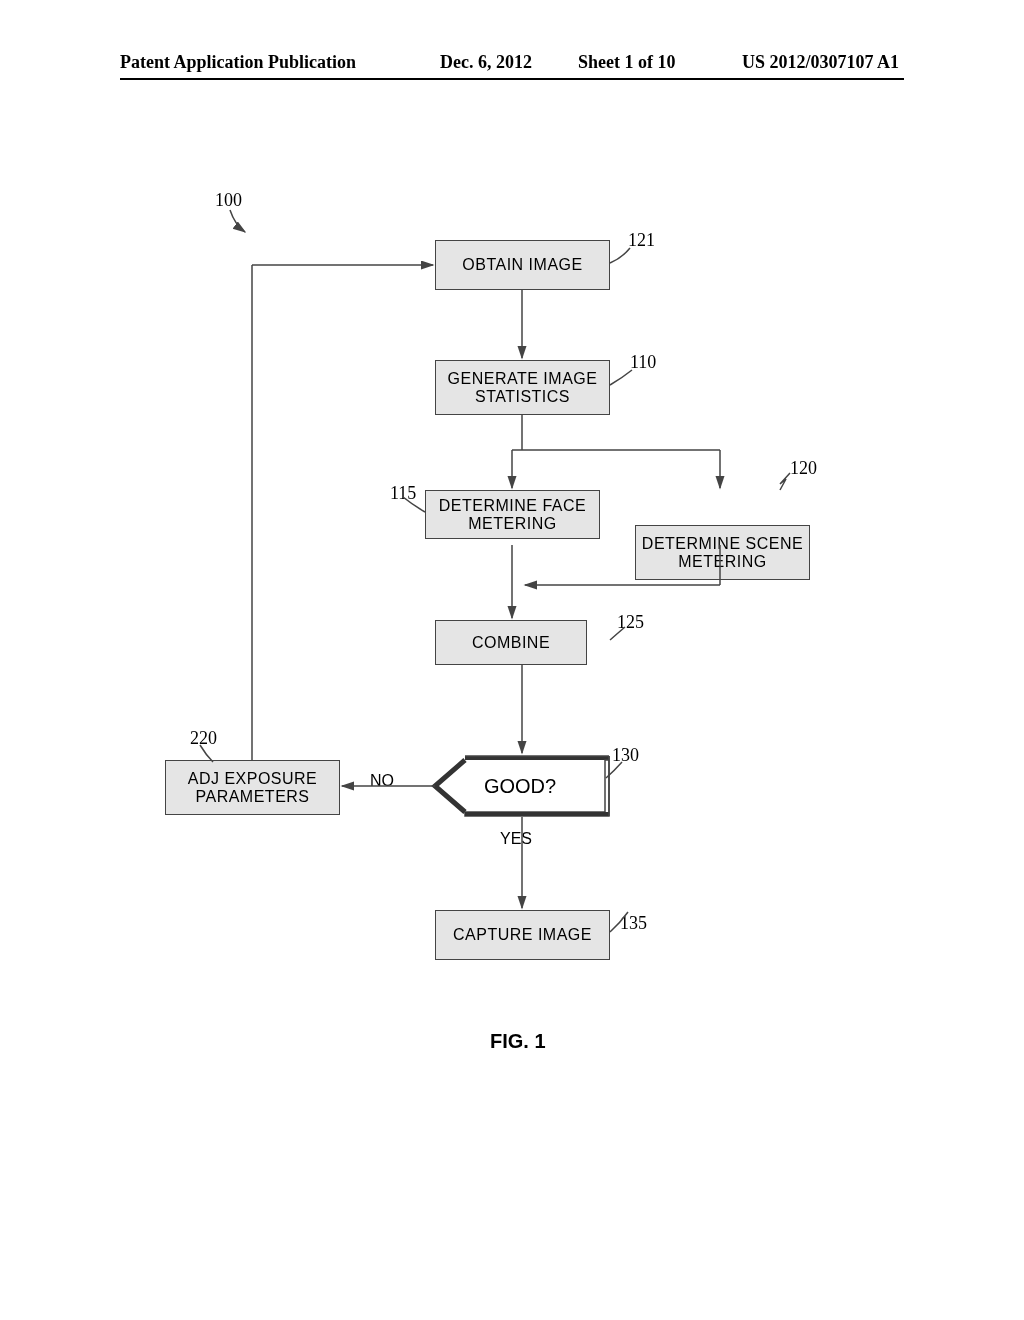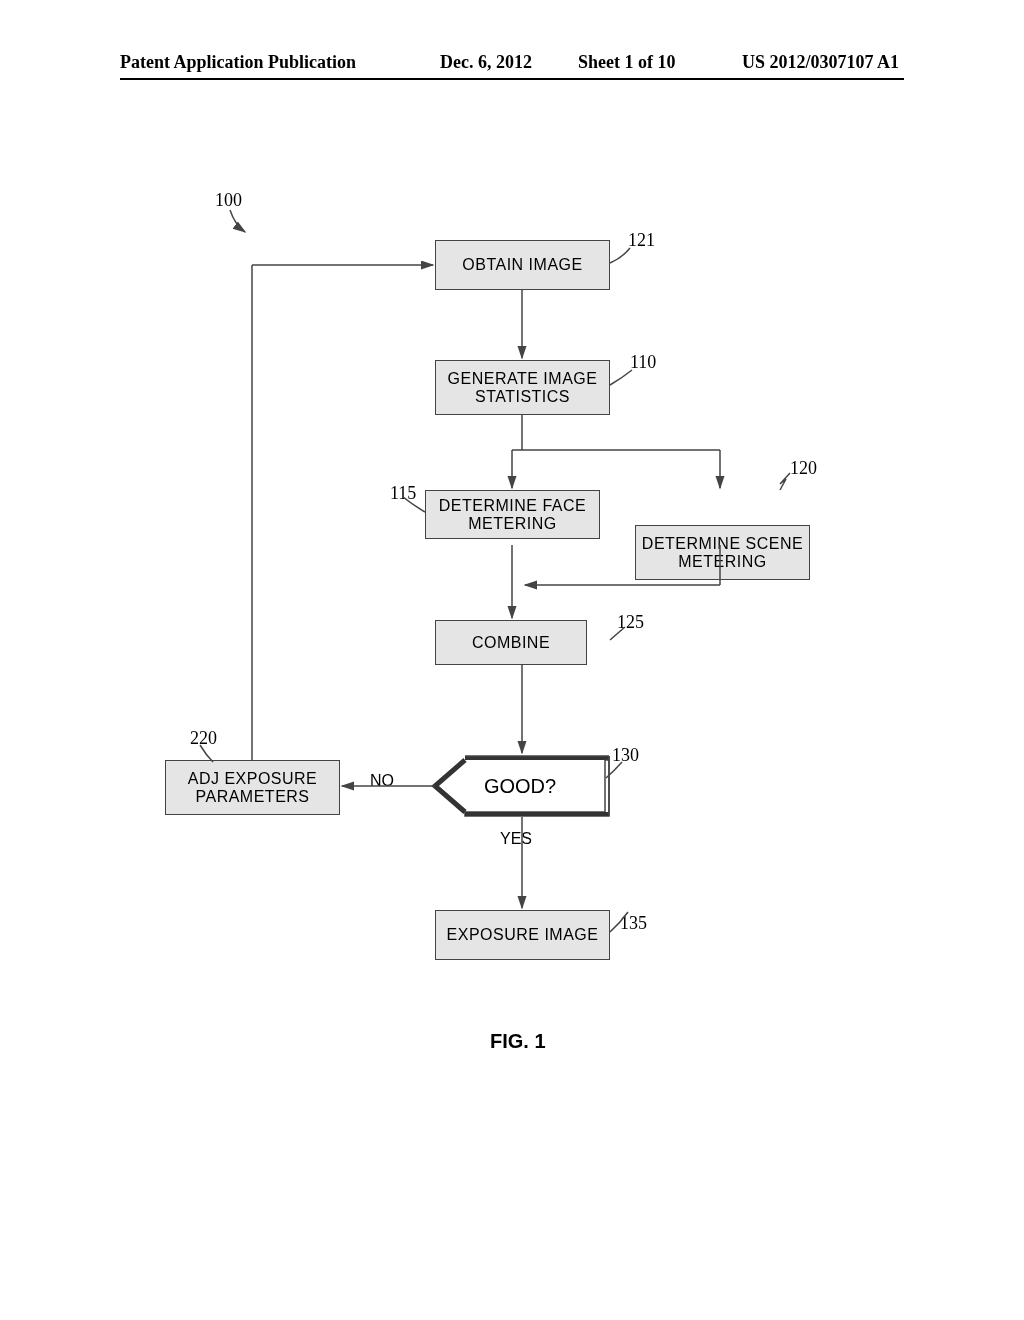--- a/index.html
+++ b/index.html
@@ -39,21 +39,21 @@
     <div class="label" style="left:70px; top:538px;">220</div>
     <div class="label" style="left:492px; top:555px;">130</div>
     <div class="label" style="left:500px; top:703px;margin-top:20px;">135</div>
 
     <div class="box" style="left:315px; top:50px; width:175px; height:50px;">OBTAIN IMAGE</div>
     <div class="box" style="left:315px; top:170px; width:175px; height:55px;">GENERATE IMAGE STATISTICS</div>
     <div class="box" style="left:305px; top:300px; width:175px; height:49px;">DETERMINE FACE METERING</div>
     <div class="box" style="left:515px; top:300px; width:175px; height:55px;margin-top:35px;">DETERMINE SCENE METERING</div>
     <div class="box" style="left:315px; top:430px; width:152px; height:45px;">COMBINE</div>
     <div class="box" style="left:45px; top:570px; width:175px; height:55px;">ADJ EXPOSURE PARAMETERS</div>
-    <div class="box" style="left:315px; top:720px; width:175px; height:50px;">EXPOSURE IMAGE</div>
+    <div class="box" style="left:315px; top:720px; width:175px; height:50px;">CAPTURE IMAGE</div>
 
     <div class="decision" style="left:310px; top:565px;">
       <svg width="180" height="62" viewBox="0 0 180 62">
         <path d="M 35 1 L 179 1 L 179 5 L 35 5 Z" fill="#333"></path>
         <path d="M 179 1 L 179 61 L 35 61 L 35 57 L 175 57 L 175 5 L 179 5 Z" fill="none" stroke="#444" stroke-width="1.5"></path>
         <path d="M 35 5 L 5 31 L 35 57" fill="none" stroke="#333" stroke-width="5" stroke-linejoin="miter"></path>
         <path d="M 35 57 L 179 57 L 179 61 L 35 61 Z" fill="#333"></path>
         <line x1="179" y1="1" x2="179" y2="61" stroke="#444" stroke-width="1.5"></line>
         <line x1="35" y1="1" x2="179" y2="1" stroke="#444" stroke-width="1.5"></line>
       </svg>

